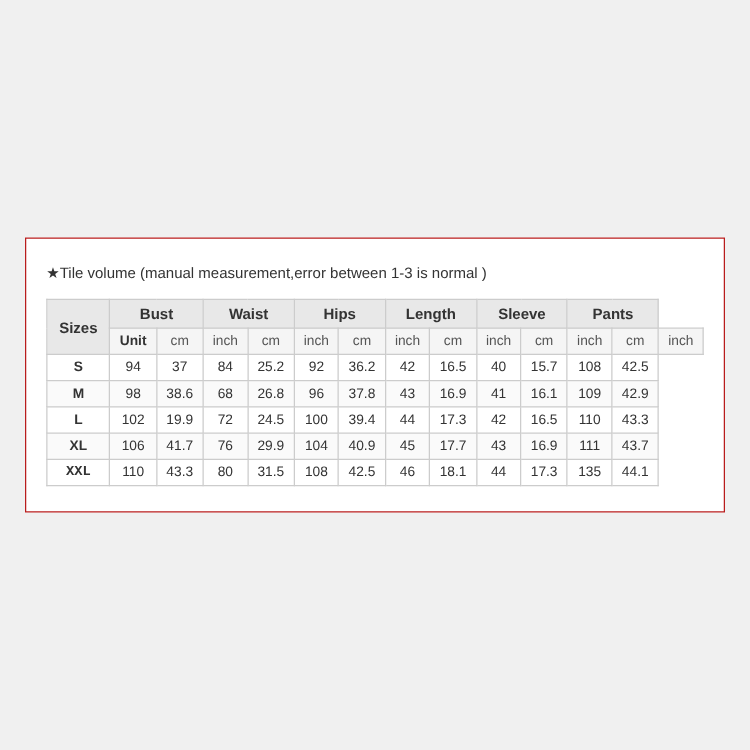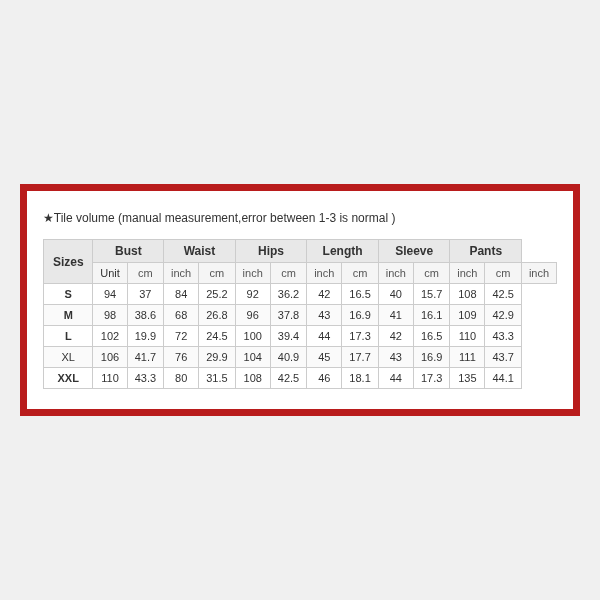--- a/index.html
+++ b/index.html
@@ -9,21 +9,21 @@
       background: #f0f0f0;
       display: flex;
       align-items: center;
       justify-content: center;
       font-family: Arial, sans-serif;
     }
     .container {
       background: #fff;
       width: 560px;
       padding: 20px 16px;
-      border: 7px solid #b91c1c;
+      border: 1px solid #b91c1c;
     }
     .note {
       font-size: 12px;
       color: #333;
       margin-bottom: 14px;
     }
     table {
       width: 100%;
       border-collapse: collapse;
       font-size: 11px;
@@ -62,21 +62,21 @@
       <tr class="header-row">
         <th rowspan="2">Sizes</th>
         <th colspan="2">Bust</th>
         <th colspan="2">Waist</th>
         <th colspan="2">Hips</th>
         <th colspan="2">Length</th>
         <th colspan="2">Sleeve</th>
         <th colspan="2">Pants</th>
       </tr>
       <tr class="unit-row">
-          <td style="font-weight: normal; color: rgb(51, 51, 51);">Unit</td>
+          <td style="font-weight: bold; color: rgb(51, 51, 51);">Unit</td>
         <td>cm</td>
         <td>inch</td>
         <td>cm</td>
         <td>inch</td>
         <td>cm</td>
         <td>inch</td>
         <td>cm</td>
         <td>inch</td>
         <td>cm</td>
         <td>inch</td>
@@ -124,36 +124,36 @@
           <td>100</td>
           <td>39.4</td>
           <td>44</td>
           <td>17.3</td>
           <td>42</td>
           <td>16.5</td>
           <td>110</td>
           <td>43.3</td>
         </tr>
         <tr class="data-row">
-          <td style="font-weight: normal;">XL</td>
+          <td style="font-weight: bold;">XL</td>
           <td>106</td>
           <td>41.7</td>
           <td>76</td>
           <td>29.9</td>
           <td>104</td>
           <td>40.9</td>
           <td>45</td>
           <td>17.7</td>
           <td>43</td>
           <td>16.9</td>
           <td>111</td>
           <td>43.7</td>
         </tr>
         <tr class="data-row">
-          <td style="font-weight: bold;">XXL</td>
+          <td style="font-weight: bold; font-family: Liberation Mono, monospace;">XXL</td>
           <td>110</td>
           <td>43.3</td>
           <td>80</td>
           <td>31.5</td>
           <td>108</td>
           <td>42.5</td>
           <td>46</td>
           <td>18.1</td>
           <td>44</td>
           <td>17.3</td>

